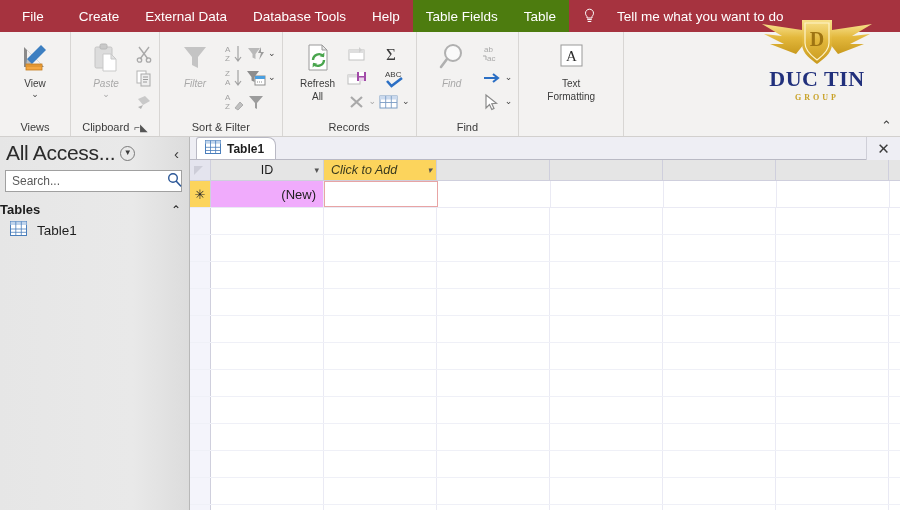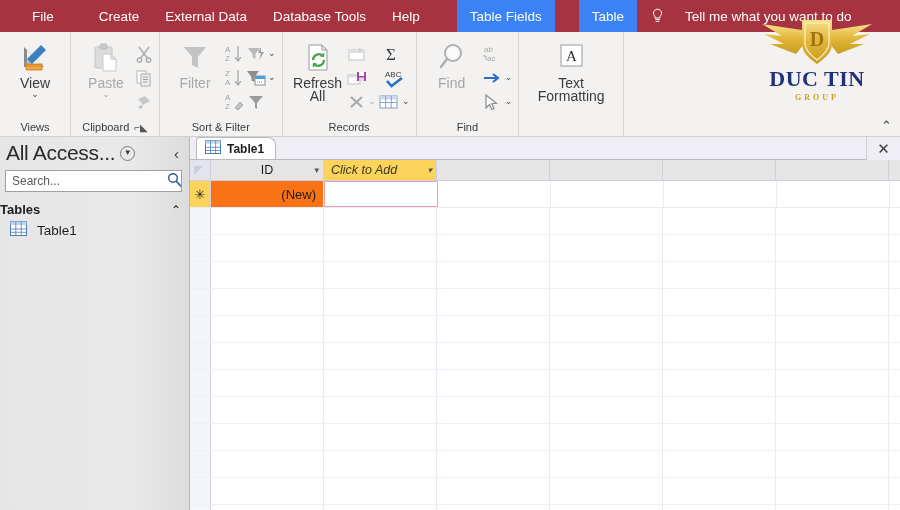--- a/index.html
+++ b/index.html
@@ -23,27 +23,27 @@
   .tab {
     display: flex; align-items: center;
     padding: 0 13px;
     font-size: 13.5px;
     color: #ffffff;
     white-space: nowrap;
     cursor: default;
     position: relative;
     z-index: 3;
   }
-  .tab.file { padding: 0 32px; }
+  .tab.file { padding: 0 22px; }
   .tab.active {
     background: #f3f2f1;
     color: #3b3b3b;
     font-weight: bold;
   }
-  .tab.contextual { background: #3b82f6; margin-left: 24px; }
+  .tab.contextual { background: #4d7c0f; }
   .tellme {
     display: flex; align-items: center; gap: 21px;
     padding: 0 10px 0 14px;
     font-size: 13.5px; color: #ffffff;
     position: relative; z-index: 3;
   }
   .bulb { width: 13px; height: 16px; display: block; }
 
   
   .logo {
@@ -94,22 +94,22 @@
     padding-bottom: 3px;
     display: flex; align-items: center; gap: 5px;
   }
   .bigbtn {
     display: flex; flex-direction: column;
     align-items: center; justify-content: flex-start;
     width: 58px; padding-top: 3px;
     cursor: default;
   }
   .bigbtn .gl { height: 34px; display: flex; align-items: center; justify-content: center; }
-  .bigbtn .lbl { font-size: 14px; color: #3b3b3b; line-height: 13px; text-align: center; margin-top: 2px; }
-  .bigbtn.disabled .lbl { color: #a8a8a8; }
+  .bigbtn .lbl { font-size: 10px; color: #3b3b3b; line-height: 13px; text-align: center; margin-top: 2px; }
+  .bigbtn.disabled .lbl { color: #a8a8a8; font-style: italic; }
   .caretsm { font-size: 9px; line-height: 9px; color: #444; }
   .smallcol { display: flex; flex-direction: column; gap: 1px; padding-top: 4px; }
   .smallrow { display: flex; align-items: center; gap: 2px; height: 23px; }
   .ico { display: flex; align-items: center; justify-content: center; }
   .dlglaunch { font-size: 10px; color: #555; }
   .collapse-ribbon {
     position: absolute; right: 8px; bottom: 3px;
     font-size: 13px; color: #444;
   }
 
@@ -232,21 +232,21 @@
     background: #f4f4fb;
     font-size: 13px; color: #2b2b2b;
   }
   .row.newrow .selcol { background: #fcd45c; }
   .cell {
     width: 113px; border-right: 1px solid #eaeaf4;
     display: flex; align-items: center;
     font-size: 13px; color: #1d1d1d;
     padding: 0 5px;
   }
-  .cell.idcell { background: #f97316; justify-content: flex-end; padding-right: 7px; }
+  .cell.idcell { background: #f0abfc; justify-content: flex-end; padding-right: 7px; }
   .cell.focused {
     background: #ffffff;
     border: 1px solid #e8a4a4;
     width: 114px;
   }
   .row.filler { border-bottom: 1px solid #eff0f7; }
 </style>
 </head>
 <body>
 

